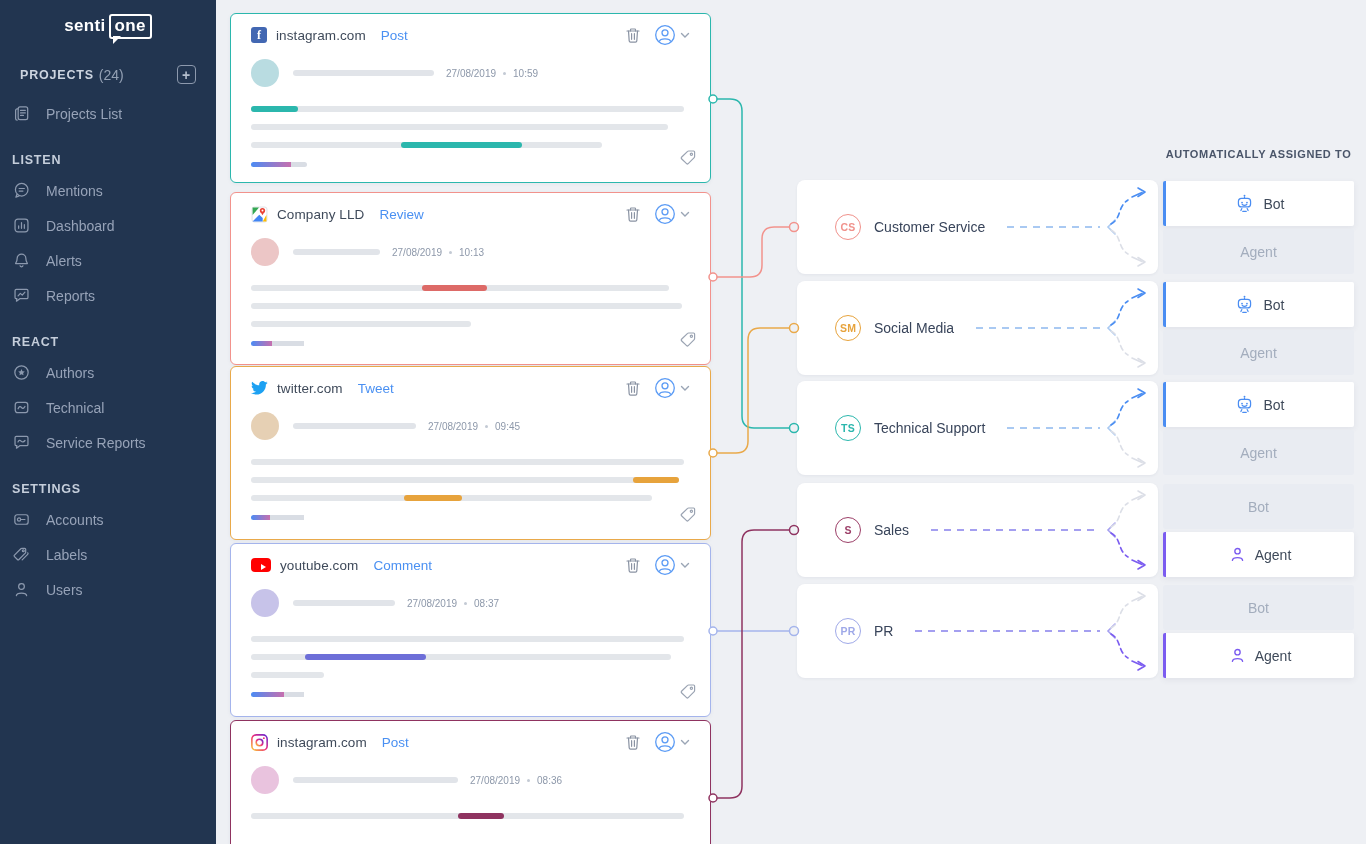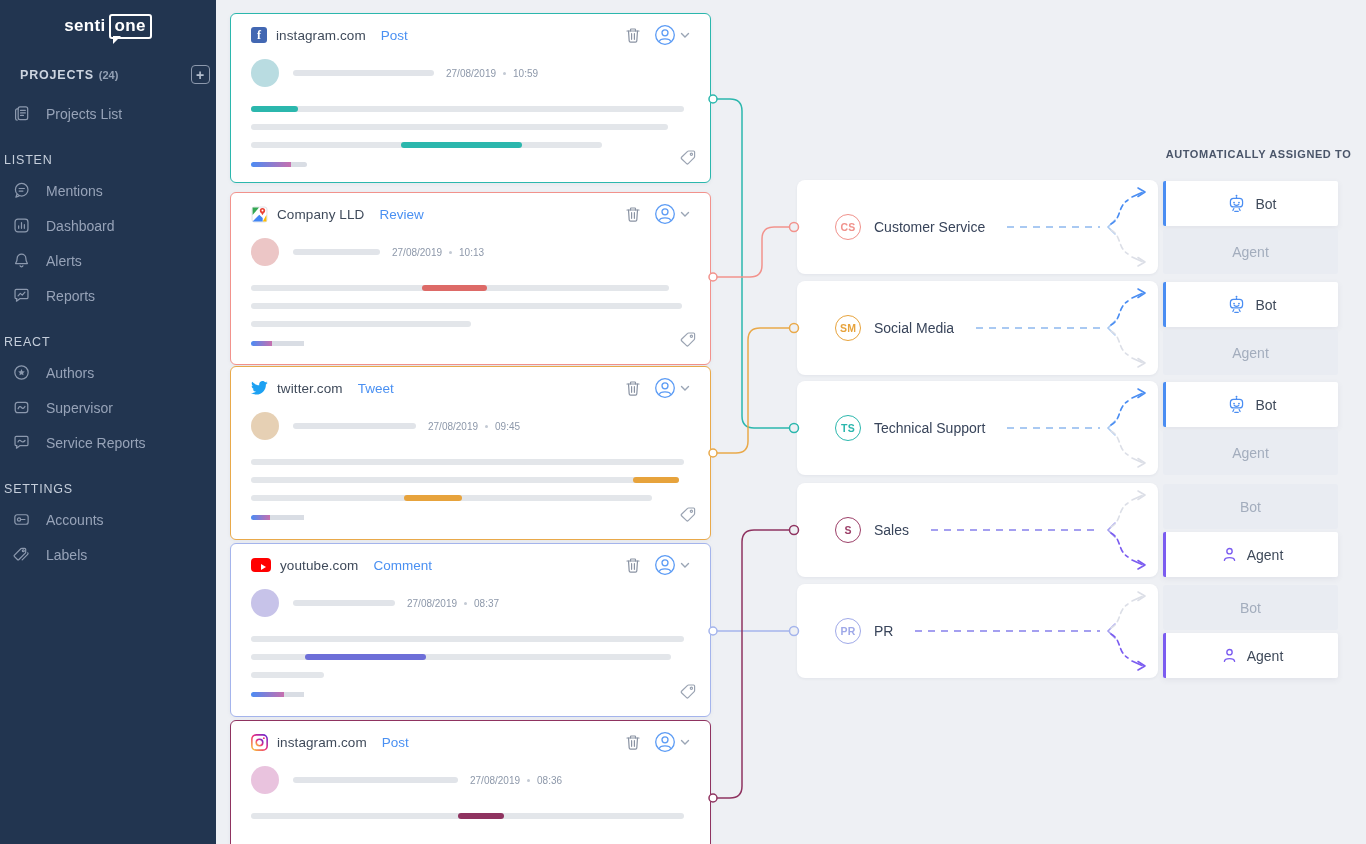--- a/index.html
+++ b/index.html
@@ -5,27 +5,27 @@
   *{box-sizing:border-box;margin:0;padding:0}
   html,body{width:1366px;height:844px}
   body{position:relative;overflow:hidden;background:#eef0f4;font-family:"Liberation Sans",sans-serif;color:#3f4a5a}
 
   
   .sidebar{position:absolute;left:0;top:0;width:216px;height:844px;background:#223550;z-index:4}
   .logo{margin-top:14px;text-align:center;color:#fff;font-size:17px;font-weight:700;letter-spacing:.3px}
   .logo .boxed{display:inline-block;border:2px solid #fff;border-radius:3px;padding:0 4px 1px;margin-left:3px;position:relative;font-weight:700}
   .logo .boxed::after{content:"";position:absolute;left:2px;bottom:-7px;width:0;height:0;
      border:4px solid transparent;border-top-color:#fff;border-left-color:#fff}
-  .projects-row{display:flex;align-items:center;margin-top:26px;padding:0 6px 0 20px;color:#ccd4e0;font-size:12.5px;font-weight:700;letter-spacing:.8px}
-  .projects-row .count{font-weight:700;color:#93a0b4;margin-left:5px;font-size:11px;letter-spacing:0}
+  .projects-row{display:flex;align-items:center;margin-top:26px;padding:0 20px 0 20px;color:#ccd4e0;font-size:12.5px;font-weight:700;letter-spacing:.8px}
+  .projects-row .count{font-weight:400;color:#93a0b4;margin-left:5px;font-size:14px;letter-spacing:0}
   .add-btn{margin-left:auto;width:19px;height:19px;border:1.5px solid #8d99ad;border-radius:4px;color:#b5bfce;
      display:flex;align-items:center;justify-content:center;font-size:14px;line-height:1;cursor:pointer}
   .nav-item{display:flex;align-items:center;gap:15px;padding:8px 12px;color:#97a3b8;font-size:14px;cursor:pointer}
   .nicon{width:19px;height:19px;color:#8c99ae;flex:none}
-  .section-h{padding:22px 4px 6px;color:#c5cedb;font-size:12.5px;font-weight:400;letter-spacing:.8px}
+  .section-h{padding:22px 12px 6px;color:#c5cedb;font-size:12.5px;font-weight:700;letter-spacing:.8px}
   .first-item{margin-top:12px}
 
   
   .card{position:absolute;left:230px;width:481px;background:#fff;border:1px solid #ccc;border-radius:6px;
      box-shadow:0 1px 4px rgba(45,60,90,.05);padding:0 20px;z-index:1}
   .card-head{display:flex;align-items:center;height:24px;margin-top:9px;gap:9px}
   .picon{flex:none;display:flex;align-items:center;justify-content:center}
   .picon-fb{width:16px;height:16px;background:#4267b2;border-radius:3px;color:#fff;font-size:12px;font-weight:700;font-family:"Liberation Serif",serif}
   .picon-yt{width:20px;height:14px;background:#f00;border-radius:4px}
   .picon-yt::after{content:"";display:block;margin:4px 0 0 8px;width:0;height:0;border:3.2px solid transparent;border-left:5px solid #fff}
@@ -60,21 +60,21 @@
   .cat-label{margin-left:13px;font-size:14px;color:#38445a;white-space:nowrap}
   .dash{flex:1;height:2px;margin:0 2px 0 22px;
      background:repeating-linear-gradient(90deg,var(--dashc) 0 7px,transparent 7px 13px)}
   .fork{width:54px;height:94px;flex:none;margin-right:2px}
   .row-bot{--dashc:#a9c9f2;--top:#4a8df2;--bot:#dcdfe7}
   .row-agent{--dashc:#a49ff0;--top:#dcdfe7;--bot:#7b5cf0}
 
   
   .assign-header{position:absolute;left:1163px;top:148px;width:191px;text-align:center;font-size:11px;
      font-weight:700;color:#4a5569;letter-spacing:.6px;z-index:2}
-  .as-row{position:absolute;left:1163px;width:175px;height:45px;border-radius:2px;display:flex;align-items:center;
+  .as-row{position:absolute;left:1163px;width:191px;height:45px;border-radius:2px;display:flex;align-items:center;
      justify-content:center;gap:9px;font-size:14px;z-index:2;cursor:pointer}
   .as-row.active{background:#fff;color:#3f4a5a;box-shadow:0 2px 6px rgba(60,70,100,.08)}
   .as-row.active.b-blue{border-left:3px solid #4a8df2}
   .as-row.active.b-purple{border-left:3px solid #7b5cf0}
   .as-row.inactive{background:#e9ecf2;color:#a3adbd}
   .ai-bot{width:19px;height:19px;color:#4a8df2}
   .ai-agent{width:17px;height:17px;color:#7b5cf0}
 </style>
 </head>
 <body>
@@ -287,41 +287,47 @@
   <div class="nav-item">
       <svg class="nicon">
         <use href="#i-author"></use>
       </svg>
       <span>Authors</span>
     </div>
   <div class="nav-item">
       <svg class="nicon">
         <use href="#i-super"></use>
       </svg>
-      <span>Supervisor</span>
+      <span>Technical</span>
     </div>
   <div class="nav-item">
       <svg class="nicon">
         <use href="#i-servrep"></use>
       </svg>
       <span>Service Reports</span>
     </div>
 
   <div class="section-h">SETTINGS</div>
   <div class="nav-item">
       <svg class="nicon">
         <use href="#i-account"></use>
       </svg>
       <span>Accounts</span>
     </div>
   <div class="nav-item">
       <svg class="nicon">
         <use href="#i-label"></use>
       </svg>
       <span>Labels</span>
+    </div>
+  <div class="nav-item">
+      <svg class="nicon">
+        <use href="#i-user"></use>
+      </svg>
+      <span>Users</span>
     </div>
 </aside>
 
 <svg class="connectors">
   <g fill="none" stroke-width="1.5">
     <path d="M714,99 H730 Q742,99 742,111 V416 Q742,428 754,428 H789" stroke="#2bb7ad"></path>
     <path d="M714,277 H750 Q762,277 762,265 V239 Q762,227 774,227 H789" stroke="#f2928c"></path>
     <path d="M714,453 H736 Q748,453 748,441 V340 Q748,328 760,328 H789" stroke="#e9a94a"></path>
     <path d="M714,631 H789" stroke="#a4b4ec"></path>
     <path d="M714,798 H730 Q742,798 742,786 V542 Q742,530 754,530 H789" stroke="#8f3360"></path>

